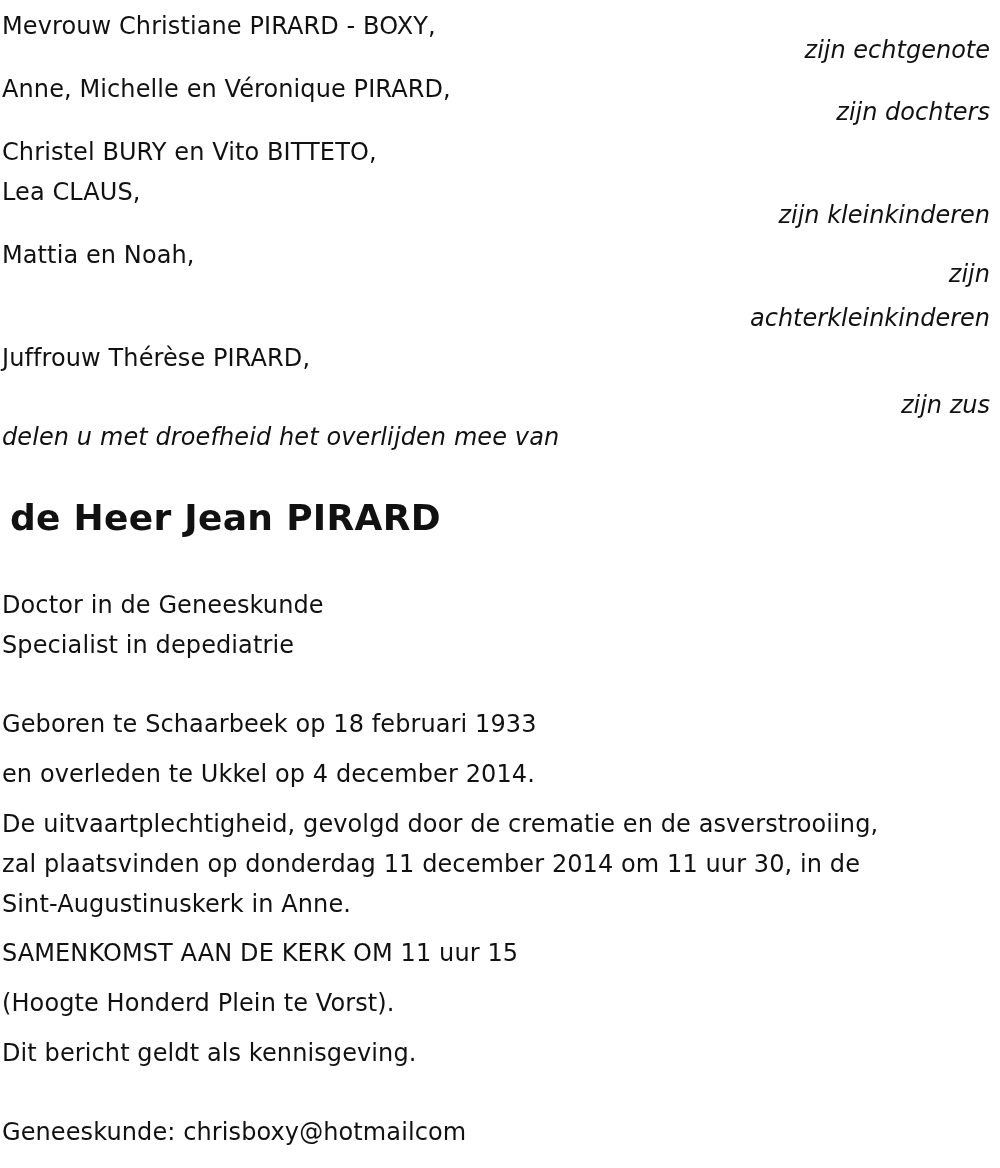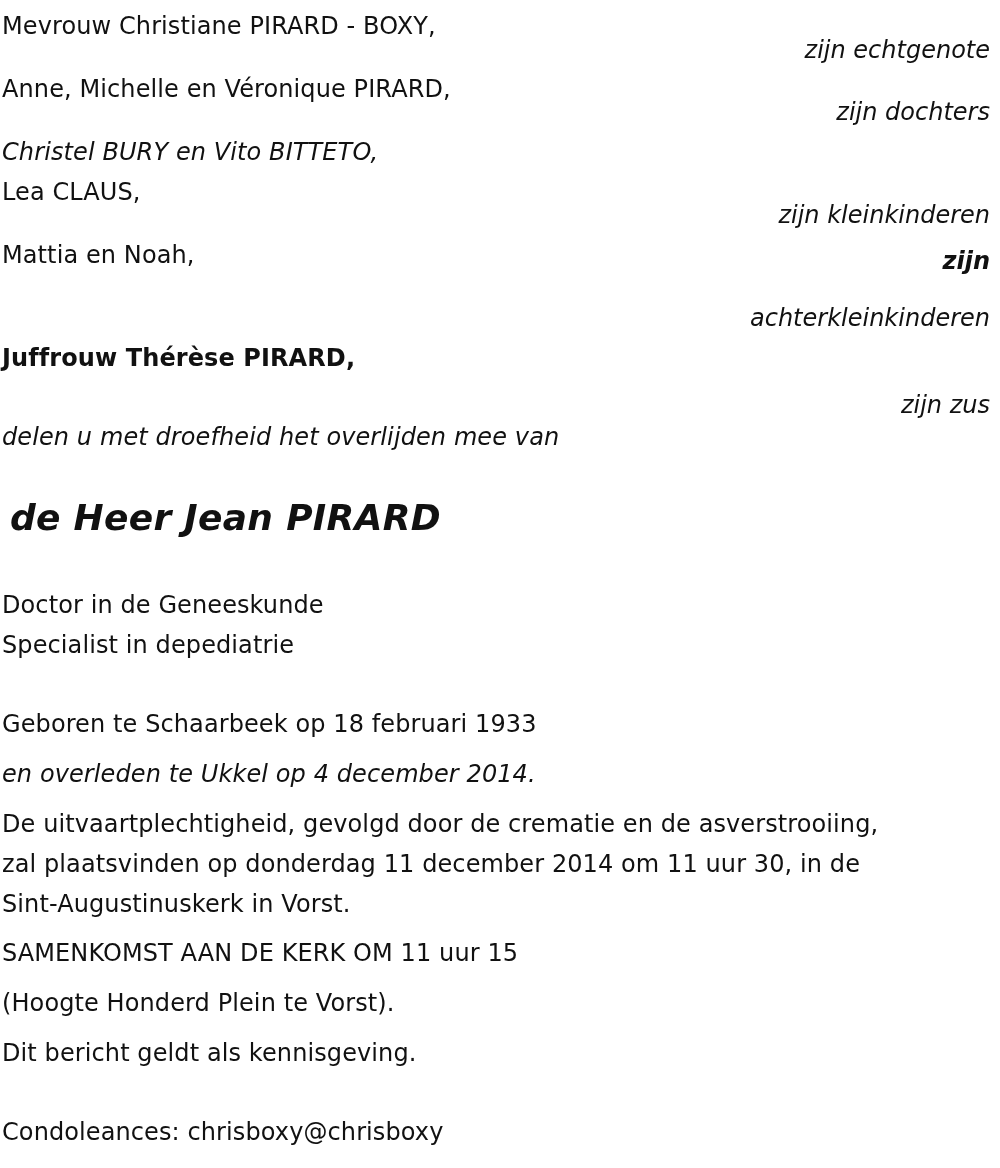--- a/index.html
+++ b/index.html
@@ -33,58 +33,57 @@
       white-space: nowrap;
     }
     .h {
       position: absolute;
       left: 10px;
       font-size: 36px;
       line-height: 44px;
       font-weight: bold;
       white-space: nowrap;
       letter-spacing: 0.3px;
-      font-style: italic;
     }
   </style>
 </head>
 <body>
 
 <div>
 
   <div class="t" style="top:11px;">Mevrouw Christiane PIRARD - BOXY,</div>
   <div class="r" style="top:35px;">zijn echtgenote</div>
 
   <div class="t" style="top:74px;">Anne, Michelle en Véronique PIRARD,</div>
   <div class="r" style="top:97px;">zijn dochters</div>
 
-  <div class="t" style="top:137px;font-style:italic;">Christel BURY en Vito BITTETO,</div>
+  <div class="t" style="top:137px;">Christel BURY en Vito BITTETO,</div>
   <div class="t" style="top:177px;">Lea CLAUS,</div>
   <div class="r" style="top:200px;">zijn kleinkinderen</div>
 
   <div class="t" style="top:240px;">Mattia en Noah,</div>
-  <div class="r" style="top:246px;font-weight:bold;">zijn</div>
+  <div class="r" style="top:259px;">zijn</div>
   <div class="r" style="top:303px;">achterkleinkinderen</div>
 
-  <div class="t" style="top:343px;font-weight:bold;">Juffrouw Thérèse PIRARD,</div>
+  <div class="t" style="top:343px;">Juffrouw Thérèse PIRARD,</div>
   <div class="r" style="top:366px;margin-top:24px;">zijn zus</div>
 
   <div class="t" style="top:422px;font-style:italic;">delen u met droefheid het overlijden mee van</div>
 
   <div class="h" style="top:496px;">de Heer Jean PIRARD</div>
 
   <div class="t" style="top:590px;">Doctor in de Geneeskunde</div>
   <div class="t" style="top:630px;">Specialist in depediatrie</div>
 
   <div class="t" style="top:709px;">Geboren te Schaarbeek op 18 februari 1933</div>
-  <div class="t" style="top:759px;font-style:italic;">en overleden te Ukkel op 4 december 2014.</div>
+  <div class="t" style="top:759px;">en overleden te Ukkel op 4 december 2014.</div>
 
   <div class="t" style="top:809px;">De uitvaartplechtigheid, gevolgd door de crematie en de asverstrooiing,</div>
   <div class="t" style="top:849px;">zal plaatsvinden op donderdag 11 december 2014 om 11 uur 30, in de</div>
-  <div class="t" style="top:889px;">Sint-Augustinuskerk in Vorst.</div>
+  <div class="t" style="top:889px;">Sint-Augustinuskerk in Anne.</div>
 
   <div class="t" style="top:938px;">SAMENKOMST AAN DE KERK OM 11 uur 15</div>
   <div class="t" style="top:988px;">(Hoogte Honderd Plein te Vorst).</div>
   <div class="t" style="top:1038px;">Dit bericht geldt als kennisgeving.</div>
 
-  <div class="t" style="top:1117px;">Condoleances: chrisboxy@chrisboxy</div>
+  <div class="t" style="top:1117px;">Geneeskunde: chrisboxy@hotmailcom</div>
 
 </div>
 
 </body></html>

